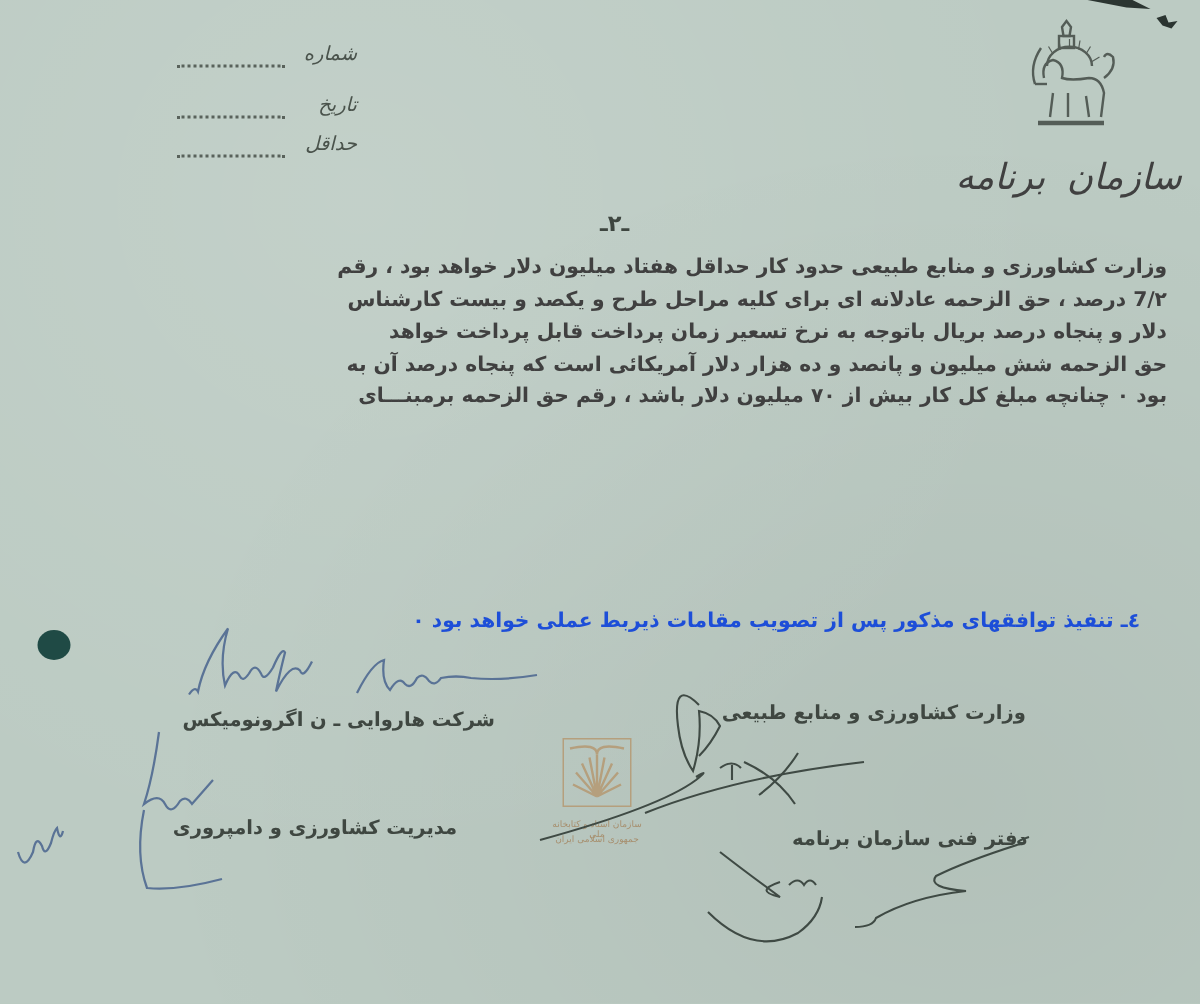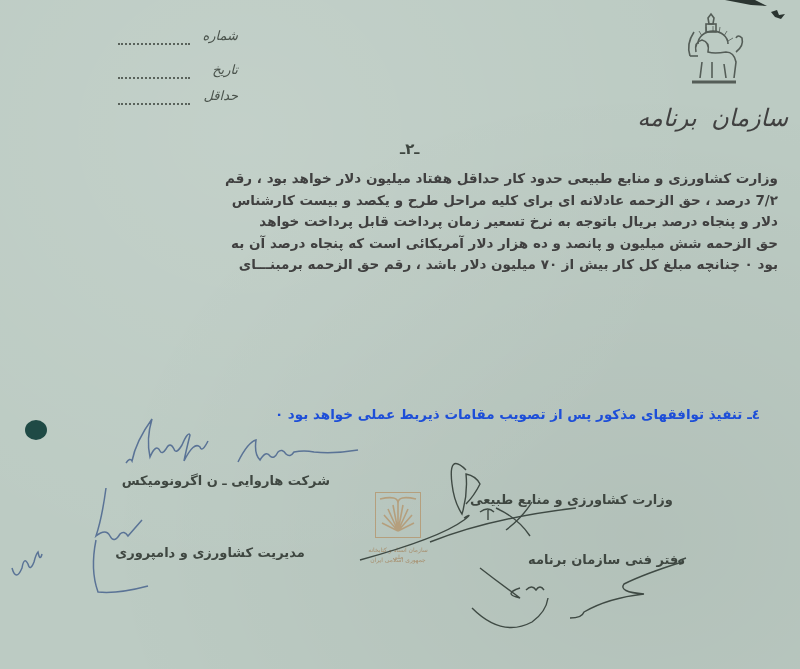--- a/index.html
+++ b/index.html
@@ -41,21 +41,21 @@
     left: 88px; top: 168px; width: 690px;
     font-size: 13.5px; font-weight: bold; line-height: 21.5px;
     text-align: justify; text-align-last: right; color: #404040;
   }
   .body-text p { margin: 0; }
   .item4 { left: 200px; top: 406px; width: 560px; font-size: 13.5px; font-weight: bold; text-align: right; color: #1d4ed8; }
 
   
   .sig-label { font-size: 13px; font-weight: bold; color: #3f4741; }
   .sig-1 { left: 120px; top: 473px; width: 210px; text-align: right; }
-  .sig-2 { left: 470px; top: 492px; width: 225px; text-align: left; }
+  .sig-2 { left: 470px; top: 468px; width: 225px; text-align: center; }
   .sig-3 { left: 100px; top: 545px; width: 220px; text-align: center; }
   .sig-4 { left: 470px; top: 552px; width: 215px; text-align: right; }
 
   .ink { position: absolute; left: 0; top: 0; width: 800px; height: 669px; pointer-events: none; }
 
   .library-stamp { left: 367px; top: 490px; width: 62px; height: 82px; }
   .library-stamp .box { position: absolute; left: 8px; top: 2px; width: 44px; height: 44px; border: 1.5px solid #b59f7d; }
   .library-stamp .t1, .library-stamp .t2 { position: absolute; width: 62px; left: 0; text-align: center; font-size: 6px; color: #a78f6e; }
   .library-stamp .t1 { top: 56px; } .library-stamp .t2 { top: 66px; }
 

